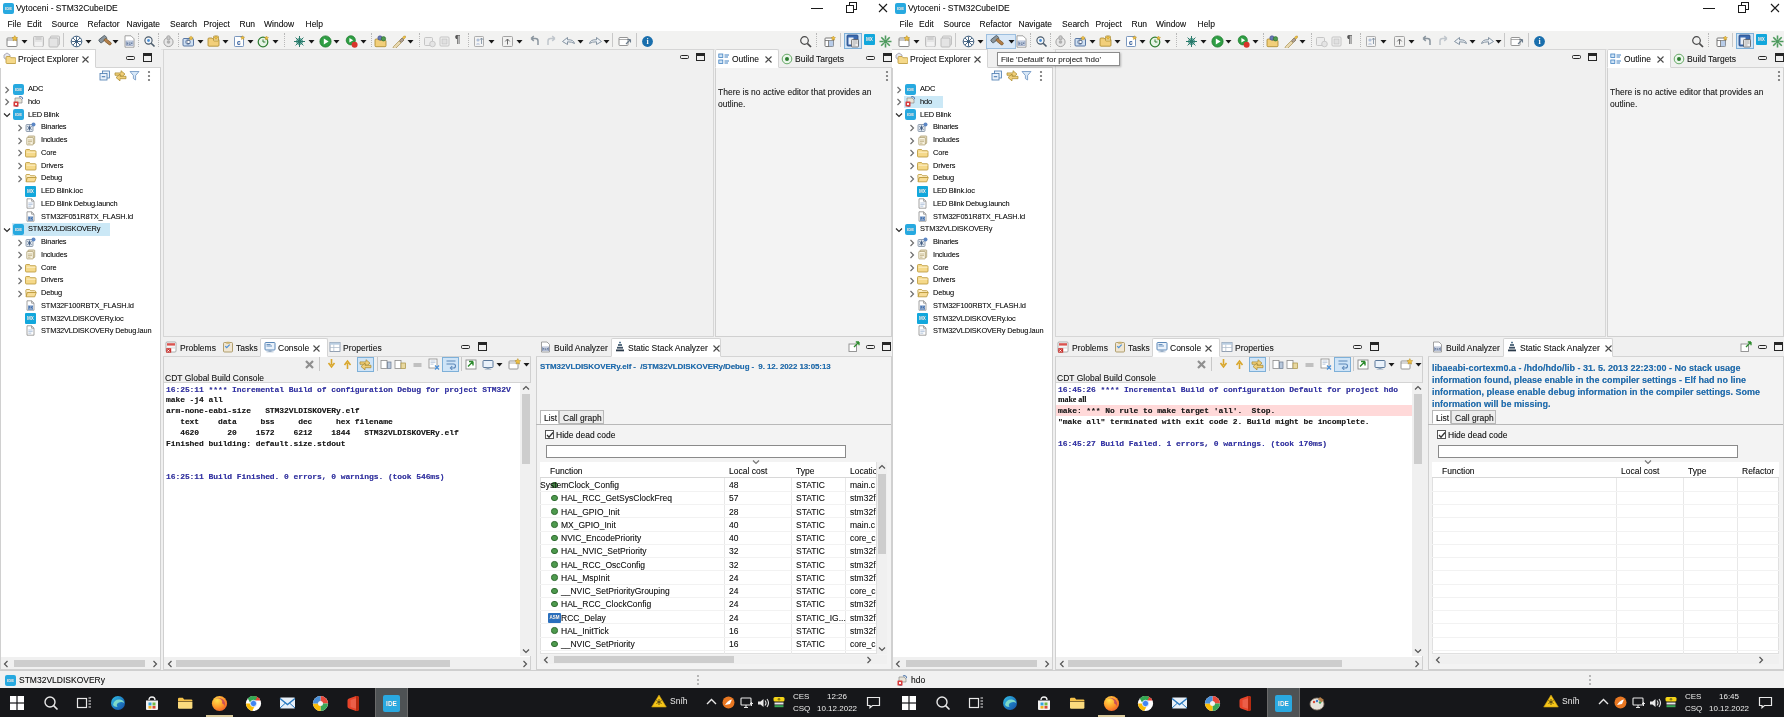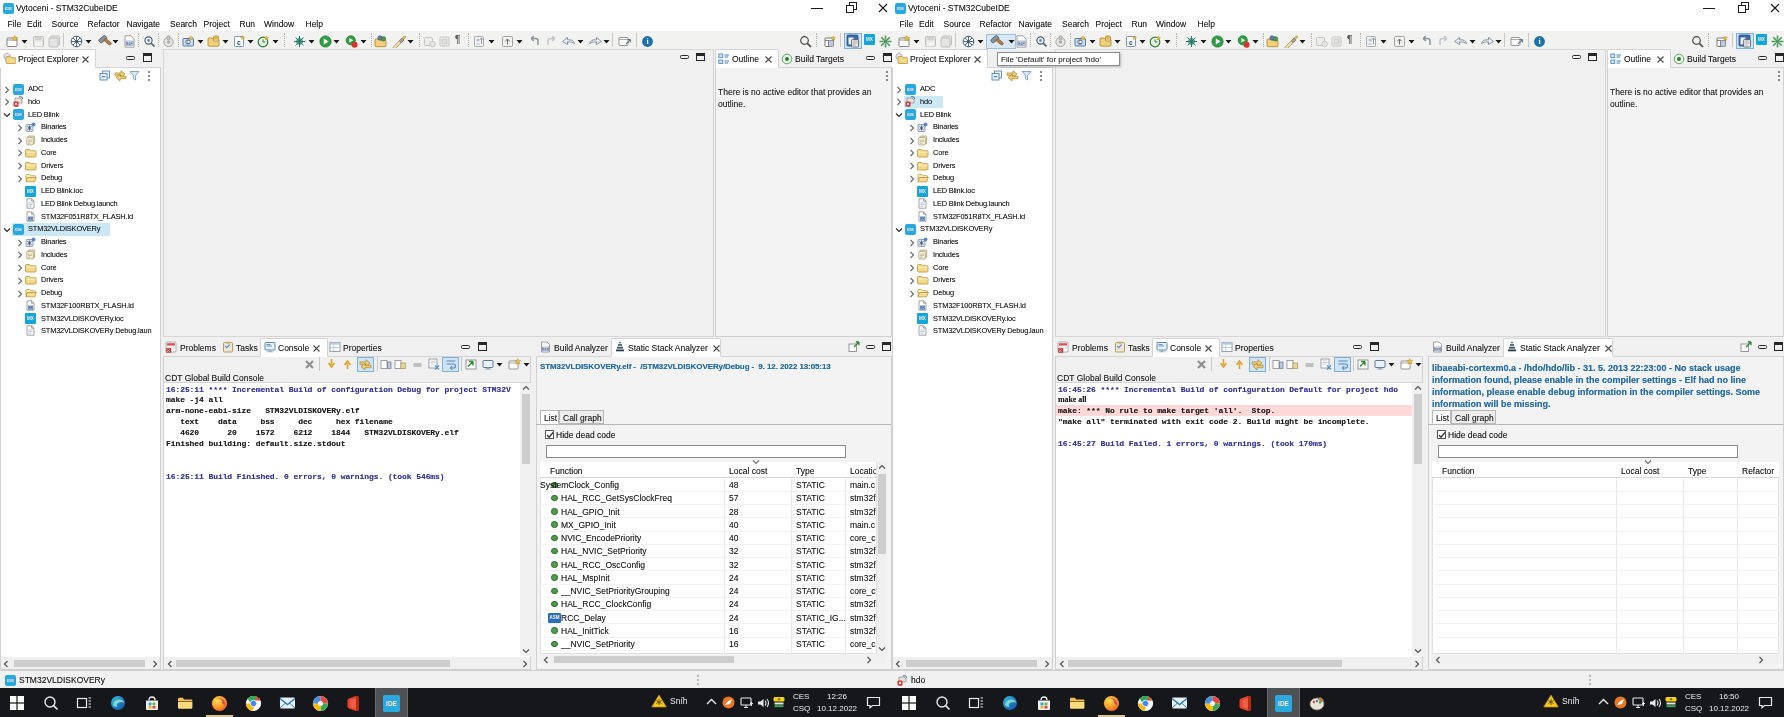--- a/index.html
+++ b/index.html
@@ -2136,21 +2136,21 @@
     <div style="left:772px;top:695px;width:14px;height:14px;">
       <svg width="14" height="14" viewBox="0 0 14 14">
         <rect x="1.5" y="2" width="11" height="4.5" rx="1.5" fill="#f5d518"></rect>
         <circle cx="7" cy="4.2" r="1.3" fill="#8a7a10"></circle>
         <rect x="2.5" y="7.5" width="9" height="2" fill="#e8e8e8"></rect>
         <rect x="2.5" y="10.2" width="9" height="2" fill="#3aa757"></rect>
       </svg>
     </div>
     <div class="t" style="left:793px;top:692px;height:10px;font-size:8px;color:#f0f0f0;">CES</div>
     <div class="t" style="left:793px;top:703.5px;height:10px;font-size:8px;color:#f0f0f0;">CSQ</div>
-    <div class="t" style="left:827px;top:692px;height:10px;font-size:8px;color:#f0f0f0;">16:50</div>
+    <div class="t" style="left:827px;top:692px;height:10px;font-size:8px;color:#f0f0f0;">16:45</div>
     <div class="t" style="left:817px;top:703.5px;height:10px;font-size:8px;color:#f0f0f0;">10.12.2022</div>
     <div style="left:866px;top:696px;width:15px;height:13px;">
       <svg width="15" height="13" viewBox="0 0 15 13">
         <path d="M1.5 1.5 h12 v8 h-7 l-2.5 2.2 v-2.2 h-2.5z" fill="none" stroke="#e8e8e8" stroke-width="1.2"></path>
       </svg>
     </div>
     <div style="left:94px;top:34px;width:30px;height:14.5px;background:#d9e8f7;border:1px solid #9dbfdf;"></div>
     <svg style="left:98px;top:33.5px;" width="15" height="15" viewBox="0 0 15 15">
       <rect x="0.8" y="3.2" width="8" height="4" rx="1" transform="rotate(-38 4.8 5.2)" fill="#8b979f" stroke="#4a565e" stroke-width="0.8"></rect>
       <rect x="5.6" y="6.4" width="8.2" height="2.8" rx="1.2" transform="rotate(38 9.7 7.8)" fill="#b5804a" stroke="#7a5526" stroke-width="0.7"></rect>

